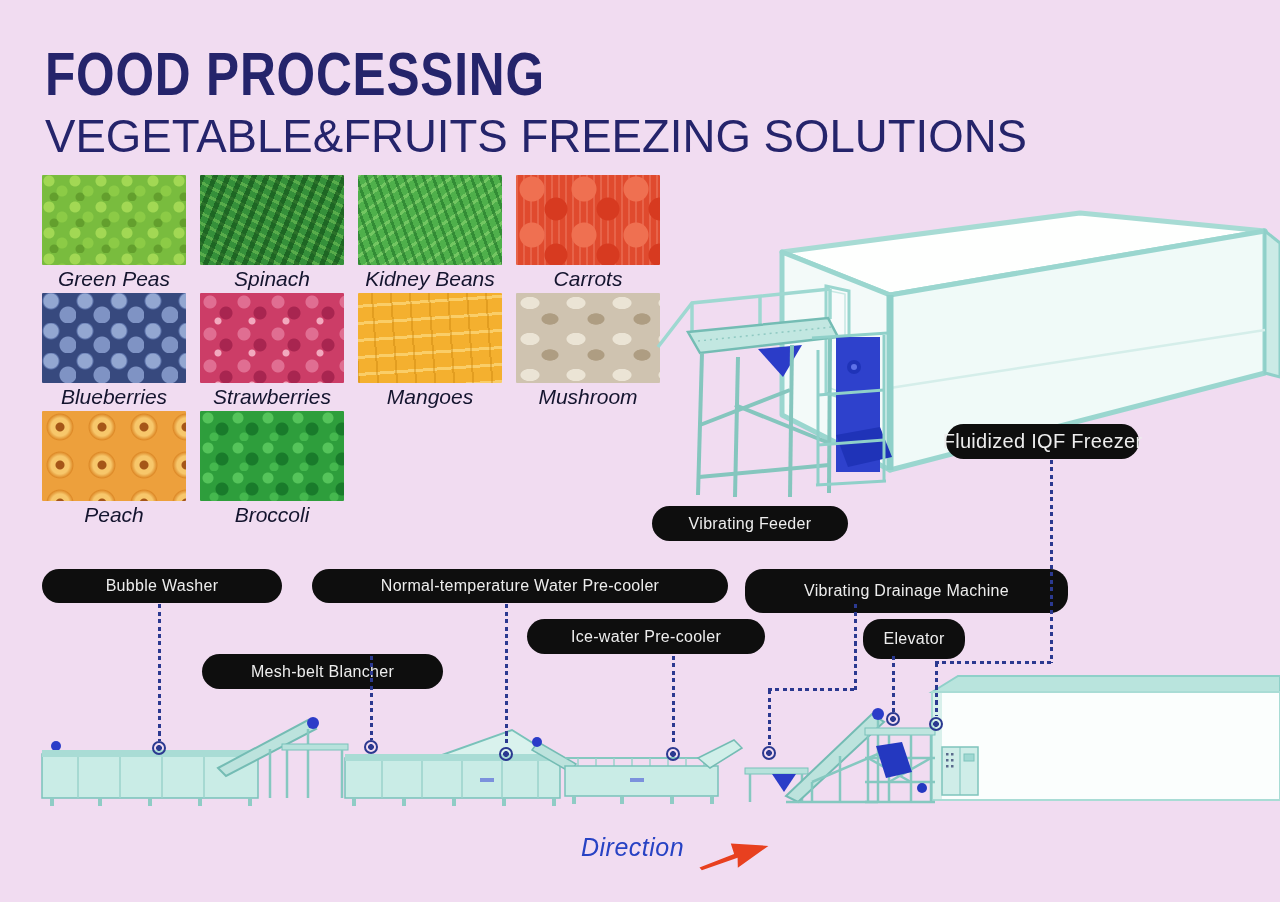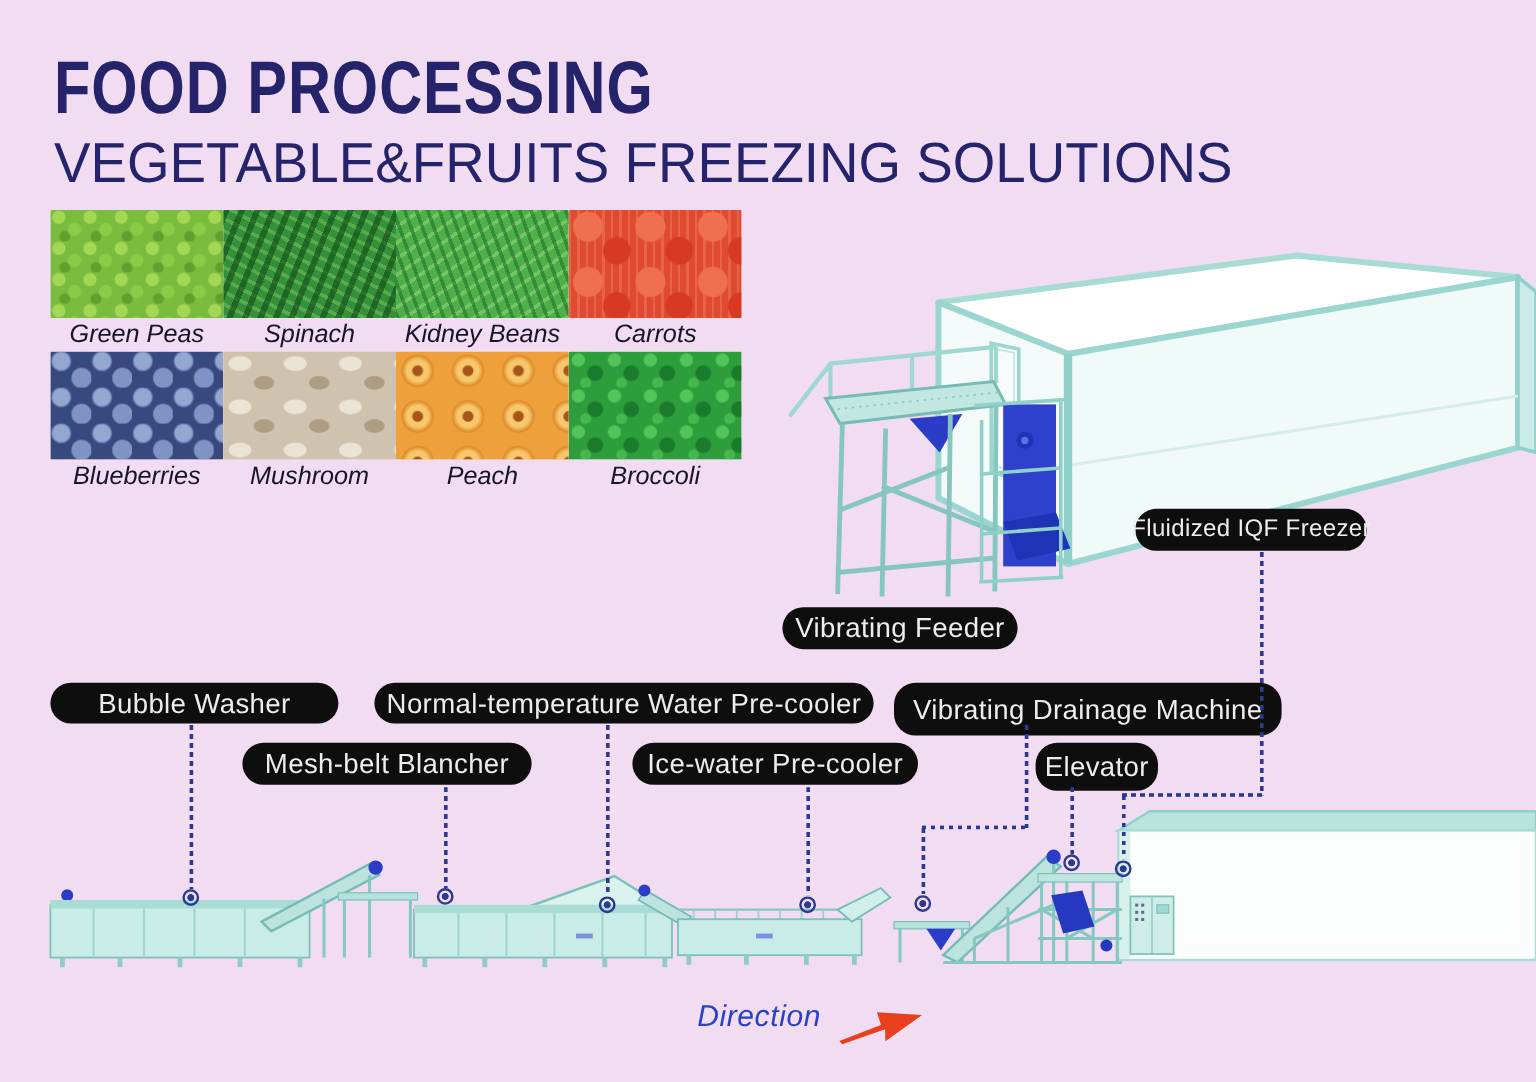--- a/index.html
+++ b/index.html
@@ -2,38 +2,38 @@
 <html><head>
 <meta charset="utf-8">
 <style>
   html,body{margin:0;padding:0;}
   body{width:1280px;height:902px;overflow:hidden;background:#F1DCF1;font-family:"Liberation Sans",sans-serif;position:relative;}
   .abs{position:absolute;}
   
   #title{left:45px;top:38px;font-size:62px;font-weight:bold;color:#25246B;transform:scaleX(.80);transform-origin:left top;white-space:nowrap;letter-spacing:1px;}
   #subtitle{left:45px;top:108px;font-size:47px;font-weight:400;color:#25246B;transform:scaleX(.97);transform-origin:left top;white-space:nowrap;}
   
-  #food-grid{left:42px;top:175px;display:grid;grid-template-columns:repeat(4,144px);column-gap:0;}
+  #food-grid{left:42px;top:175px;display:grid;grid-template-columns:repeat(4,144px);column-gap:14px;}
   .cell{width:144px;height:118px;}
   .tile{width:144px;height:90px;border-radius:1px;}
   .flabel{width:144px;height:28px;display:flex;align-items:center;justify-content:center;font-style:italic;font-size:21px;color:#14142E;}
   .f-green-peas{background-color:#79BC3E;background-image:radial-gradient(circle at 7px 6px,#A2D854 5px,transparent 6px),radial-gradient(circle at 20px 16px,#8CCB46 5px,transparent 6px),radial-gradient(circle at 12px 22px,#639F2D 4px,transparent 5px);background-size:26px 26px;}
   .f-spinach{background-color:#35903A;background-image:repeating-linear-gradient(112deg,rgba(14,74,20,.6) 0 5px,transparent 5px 12px),repeating-linear-gradient(28deg,rgba(130,205,95,.45) 0 3px,transparent 3px 9px);}
   .f-kidney-beans{background-color:#4FB04B;background-image:repeating-linear-gradient(70deg,rgba(27,110,35,.55) 0 3px,transparent 3px 9px),repeating-linear-gradient(-35deg,rgba(150,220,120,.5) 0 3px,transparent 3px 11px);}
   .f-carrots{background-color:#E04A2E;background-image:radial-gradient(circle at 16px 14px,#EF7051 12px,transparent 13px),radial-gradient(circle at 40px 34px,#D73A20 11px,transparent 12px),repeating-linear-gradient(90deg,rgba(255,190,170,.22) 0 2px,transparent 2px 7px);background-size:52px 46px,52px 46px,auto;}
   .f-blueberries{background-color:#37497E;background-image:radial-gradient(circle at 9px 8px,#93A7D1 7px,#5E74AC 8px,transparent 9px),radial-gradient(circle at 26px 22px,#7F93C4 8px,transparent 9px);background-size:34px 30px;}
   .f-pineapples{background-color:#E9DCA4;background-image:repeating-linear-gradient(48deg,rgba(200,170,100,.5) 0 4px,transparent 4px 13px),repeating-linear-gradient(-42deg,rgba(255,248,220,.6) 0 5px,transparent 5px 15px);}
   .f-strawberries{background-color:#CC3D67;background-image:radial-gradient(circle at 10px 9px,#E06E92 6px,transparent 7px),radial-gradient(circle at 26px 20px,#A82550 6px,transparent 7px),radial-gradient(circle at 18px 28px,#F2A9BE 3px,transparent 4px);background-size:34px 32px;}
   .f-mangoes{background-color:#F4B02F;background-image:repeating-linear-gradient(86deg,rgba(200,130,10,.4) 0 2px,transparent 2px 19px),repeating-linear-gradient(-4deg,rgba(255,230,150,.55) 0 3px,transparent 3px 17px);}
   .f-mushroom{background-color:#CFC3B0;background-image:radial-gradient(ellipse 14px 9px at 14px 10px,#EBE4D5 9px,transparent 10px),radial-gradient(ellipse 12px 8px at 34px 26px,#AE9D82 8px,transparent 9px);background-size:46px 36px;}
   .f-peach{background-color:#EDA03C;background-image:radial-gradient(circle at 18px 16px,#A55618 4px,transparent 5px),radial-gradient(circle at 18px 16px,#F7C76B 9px,#DE8A28 13px,transparent 14px);background-size:42px 38px;}
   .f-okra{background-color:#5CA94A;background-image:repeating-linear-gradient(98deg,rgba(40,110,35,.55) 0 4px,transparent 4px 12px),repeating-linear-gradient(8deg,rgba(160,215,130,.4) 0 3px,transparent 3px 14px);}
   .f-broccoli{background-color:#2E9E3C;background-image:radial-gradient(circle at 8px 7px,#55C45B 5px,transparent 6px),radial-gradient(circle at 22px 18px,#197B2B 6px,transparent 7px),radial-gradient(circle at 14px 26px,#45B84E 4px,transparent 5px);background-size:30px 30px;}
   
-  .pill{position:absolute;background:#0E0E0E;border-radius:18px;display:flex;align-items:center;justify-content:center;color:#EDEDED;font-size:23px;letter-spacing:.3px;white-space:nowrap;}
+  .pill{position:absolute;background:#0E0E0E;border-radius:18px;display:flex;align-items:center;justify-content:center;color:#EDEDED;font-size:16px;letter-spacing:.3px;white-space:nowrap;}
   
   .vline{position:absolute;width:3px;background-image:repeating-linear-gradient(180deg,#2B3990 0 4px,transparent 4px 7.5px);}
   .hline{position:absolute;height:3px;background-image:repeating-linear-gradient(90deg,#2B3990 0 4px,transparent 4px 7.5px);}
   .marker{position:absolute;width:14px;height:14px;box-sizing:border-box;border:2px solid #2B3990;border-radius:50%;background:radial-gradient(circle,#2B3990 0 2.6px,transparent 3.2px);}
   
   #direction-label{left:581px;top:833px;font-size:25px;font-weight:normal;font-style:italic;color:#2742C4;letter-spacing:.5px;}
 </style>
 </head>
 <body>
 
@@ -53,20 +53,28 @@
       <div class="tile f-kidney-beans"></div>
       <div class="flabel">Kidney Beans</div>
     </div>
   <div class="cell">
       <div class="tile f-carrots"></div>
       <div class="flabel">Carrots</div>
     </div>
   <div class="cell">
       <div class="tile f-blueberries"></div>
       <div class="flabel">Blueberries</div>
+    </div>
+  <div class="cell">
+      <div class="tile f-strawberries"></div>
+      <div class="flabel">Strawberries</div>
+    </div>
+  <div class="cell">
+      <div class="tile f-mangoes"></div>
+      <div class="flabel">Mangoes</div>
     </div>
   <div class="cell">
       <div class="tile f-mushroom"></div>
       <div class="flabel">Mushroom</div>
     </div>
   <div class="cell">
       <div class="tile f-peach"></div>
       <div class="flabel">Peach</div>
     </div>
   <div class="cell">
@@ -248,21 +256,21 @@
     <polygon points="856,96 882,92 892,122 866,128" fill="#2438C0"></polygon>
     <circle cx="902" cy="138" r="5" fill="#2438C0"></circle>
   </g>
 </svg>
 
 <div class="pill" style="left:652px;top:506px;width:196px;height:35px">Vibrating Feeder</div>
 <div class="pill" style="left:946px;top:424px;width:193px;height:35px;font-size:20px">Fluidized IQF Freezer</div>
 <div class="pill" style="left:42px;top:569px;width:240px;height:34px">Bubble Washer</div>
 <div class="pill" style="left:312px;top:569px;width:416px;height:34px">Normal-temperature Water Pre-cooler</div>
 <div class="pill" style="left:745px;top:569px;width:323px;height:44px">Vibrating Drainage Machine</div>
-<div class="pill" style="left:202px;top:619px;width:241px;height:35px">Mesh-belt Blancher</div>
+<div class="pill" style="left:202px;top:654px;width:241px;height:35px">Mesh-belt Blancher</div>
 <div class="pill" style="left:527px;top:619px;width:238px;height:35px">Ice-water Pre-cooler</div>
 <div class="pill" style="left:863px;top:619px;width:102px;height:40px">Elevator</div>
 
 <div class="vline" style="left:158px;top:604px;height:137px"></div>
 <div class="vline" style="left:370px;top:656px;height:84px"></div>
 <div class="vline" style="left:505px;top:604px;height:142px"></div>
 <div class="vline" style="left:672px;top:656px;height:90px"></div>
 <div class="vline" style="left:854px;top:604px;height:86px"></div>
 <div class="hline" style="left:768px;top:688px;width:89px"></div>
 <div class="vline" style="left:768px;top:690px;height:55px"></div>

